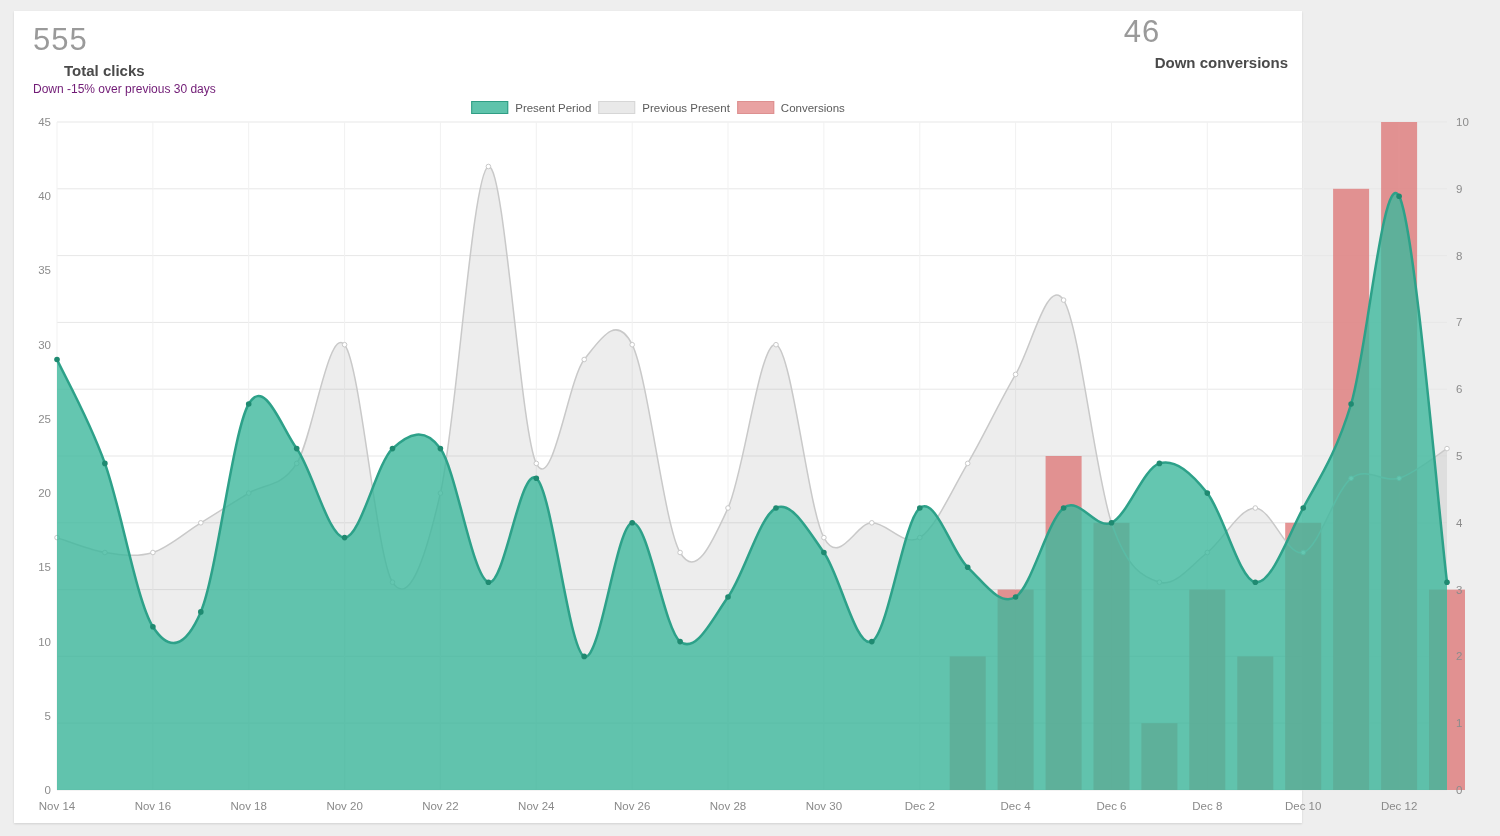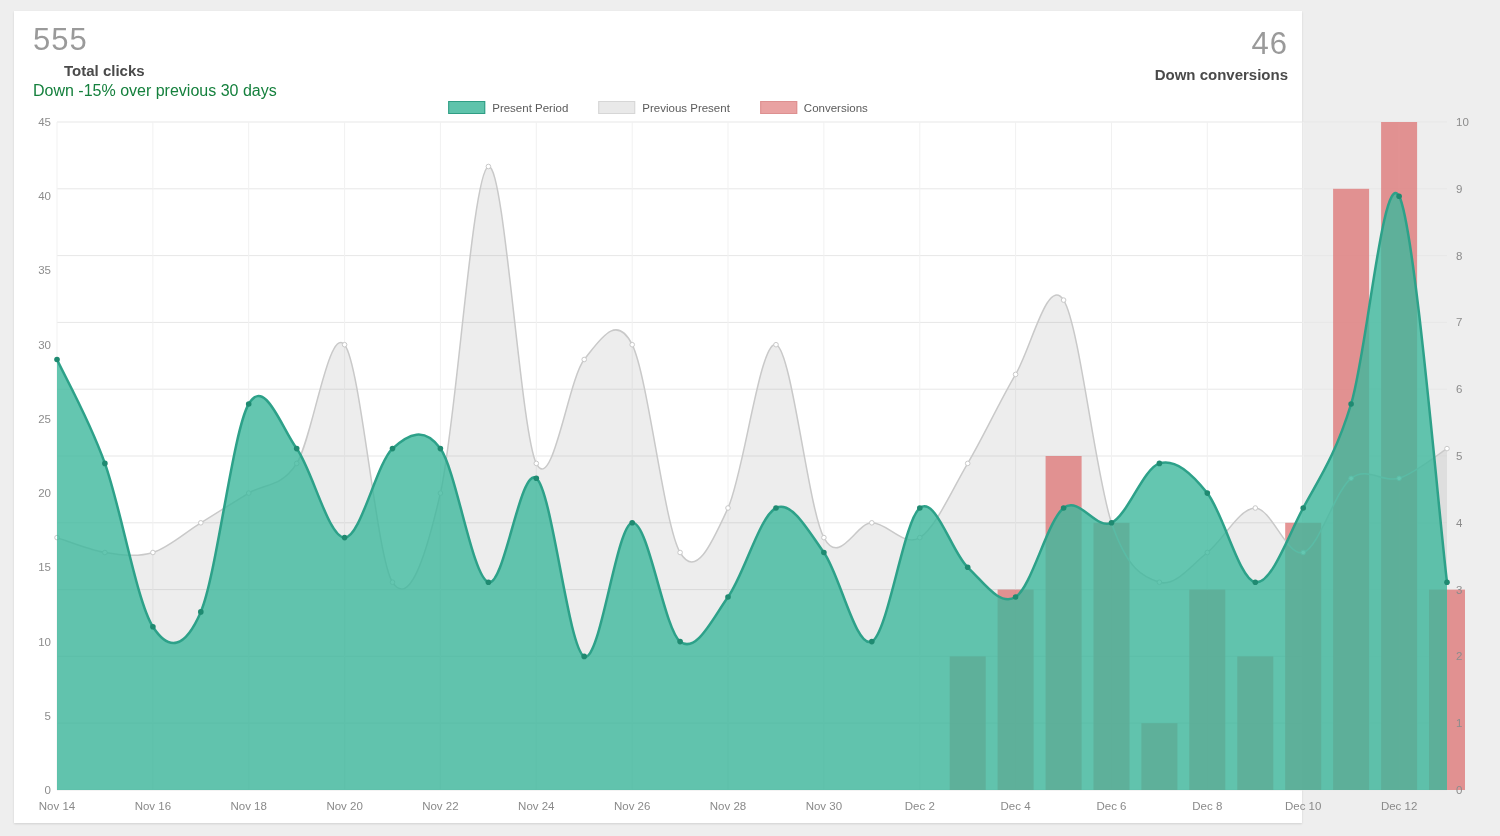--- a/index.html
+++ b/index.html
@@ -6,27 +6,27 @@
   body{
     width:1500px;height:836px;background:#eeeeee;
     font-family:"Liberation Sans","DejaVu Sans",sans-serif;
     position:relative;overflow:hidden;
   }
   .card{
     position:absolute;left:14px;top:11px;width:1288px;height:812px;
     background:#ffffff;box-shadow:0 1px 2px rgba(0,0,0,0.12);
   }
   .hdr-left{position:absolute;left:19px;top:12px;}
-  .hdr-right{position:absolute;right:14px;top:16px;text-align:right;}
+  .hdr-right{position:absolute;right:14px;top:4px;}
   .big-num{font-size:31px;line-height:34px;color:#9a9a9a;font-weight:400;letter-spacing:1px;}
   .hdr-label{font-size:15px;font-weight:700;color:#4a4a4a;margin-top:5px;margin-left:31px;}
-  .hdr-sub{font-size:16px;color:#15803d;margin-top:3px;}
+  .hdr-sub{font-size:12px;color:#701a75;margin-top:3px;}
   .legend{
     position:absolute;top:90px;left:50%;transform:translateX(-50%);
-    display:flex;align-items:center;gap:30px;z-index:5;
+    display:flex;align-items:center;gap:7px;z-index:5;
   }
   .legend-item{display:flex;align-items:center;gap:7px;cursor:pointer;}
   .legend-swatch{width:37px;height:13px;border:1px solid transparent;box-sizing:border-box;}
   .legend-label{font-size:11.5px;color:#5b5b5b;}
   svg{position:absolute;left:0;top:0;overflow:visible;}
   text{font-family:"Liberation Sans","DejaVu Sans",sans-serif;}
 </style>
 </head>
 <body>
 

